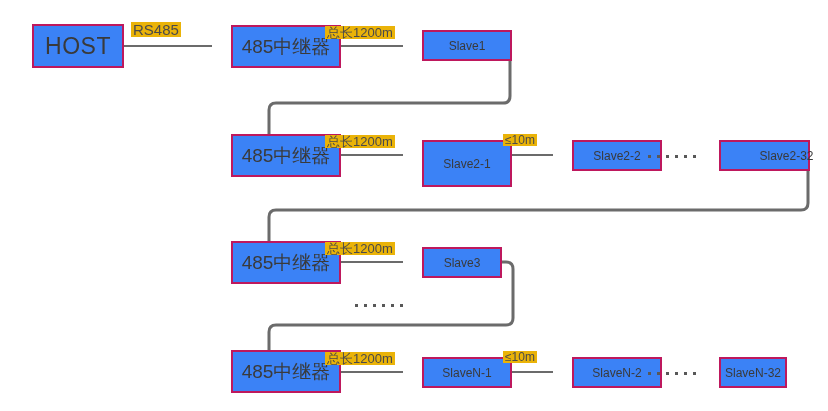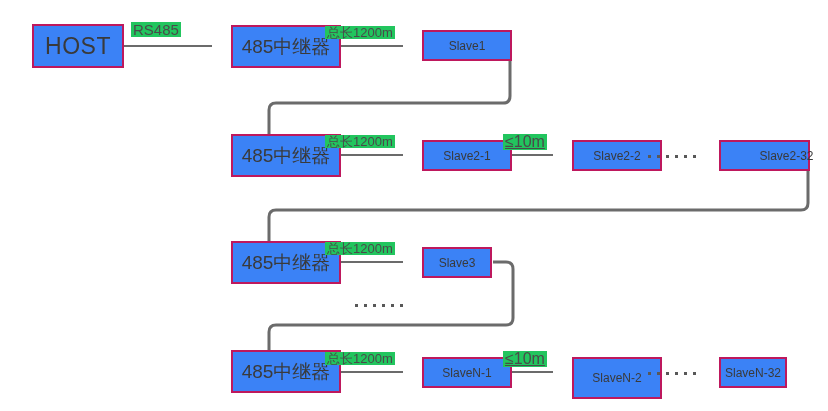--- a/index.html
+++ b/index.html
@@ -30,26 +30,26 @@
   }
   .node.host{font-size:23px;letter-spacing:.5px;}
   .node.repeater{font-size:19px;}
   .node.slave{font-size:12px;}
 
   .edge-label{
     position:absolute;
     color:#4a4a4a;
     white-space:nowrap;
     z-index:4;
-    background:#22c55e;
+    background:#eab308;
     padding:0 2px;
     line-height:1;
   }
   .edge-label.len{font-size:13px;}
-  .edge-label.short{font-size:16px;text-decoration:underline;}
+  .edge-label.short{font-size:12px;}
   .edge-label.bus{font-size:15px;}
 
   .dots{
     position:absolute;
     display:flex;
     align-items:center;
     justify-content:space-between;
     z-index:4;
   }
   .dots i{
@@ -96,61 +96,61 @@
   <div class="node repeater" style="left:212px;top:25px;width:110px;height:43px;">485中继器</div>
 
   <div class="edge-label len" style="left:325px;top:26px;">总长1200m</div>
 
   <div class="node slave" style="left:403px;top:30px;width:90px;height:31px;">Slave1</div>
 
   <div class="node repeater" style="left:212px;top:134px;width:110px;height:43px;">485中继器</div>
 
   <div class="edge-label len" style="left:325px;top:135px;">总长1200m</div>
 
-  <div class="node slave" style="left:403px;top:140px;width:90px;height:31px;">Slave2-1</div>
+  <div class="node slave" style="left:403px;top:140px;width:90px;height:47px;">Slave2-1</div>
 
   <div class="edge-label short" style="left:503px;top:134px;">≤10m</div>
 
   <div class="node slave" style="left:553px;top:140px;width:90px;height:31px;">Slave2-2</div>
 
   <div class="dots" style="left:648px;top:154px;width:48px;height:4px;">
     <i></i>
       <i></i>
       <i></i>
       <i></i>
       <i></i>
       <i></i>
   </div>
 
   <div class="node slave" style="left:700px;top:140px;width:91px;height:31px;padding-left:44px;">Slave2-32</div>
 
   <div class="node repeater" style="left:212px;top:241px;width:110px;height:43px;">485中继器</div>
 
   <div class="edge-label len" style="left:325px;top:242px;">总长1200m</div>
 
-  <div class="node slave" style="left:403px;top:247px;width:70px;height:31px;">Slave3</div>
+  <div class="node slave" style="left:403px;top:247px;width:80px;height:31px;">Slave3</div>
 
   <div class="dots" style="left:355px;top:303px;width:48px;height:4px;">
     <i></i>
       <i></i>
       <i></i>
       <i></i>
       <i></i>
       <i></i>
   </div>
 
   <div class="node repeater" style="left:212px;top:350px;width:110px;height:43px;">485中继器</div>
 
   <div class="edge-label len" style="left:325px;top:352px;">总长1200m</div>
 
   <div class="node slave" style="left:403px;top:357px;width:90px;height:31px;">SlaveN-1</div>
 
   <div class="edge-label short" style="left:503px;top:351px;">≤10m</div>
 
-  <div class="node slave" style="left:553px;top:357px;width:90px;height:42px;">SlaveN-2</div>
+  <div class="node slave" style="left:553px;top:357px;width:90px;height:31px;">SlaveN-2</div>
 
   <div class="dots" style="left:648px;top:371px;width:48px;height:4px;">
     <i></i>
       <i></i>
       <i></i>
       <i></i>
       <i></i>
       <i></i>
   </div>
 

